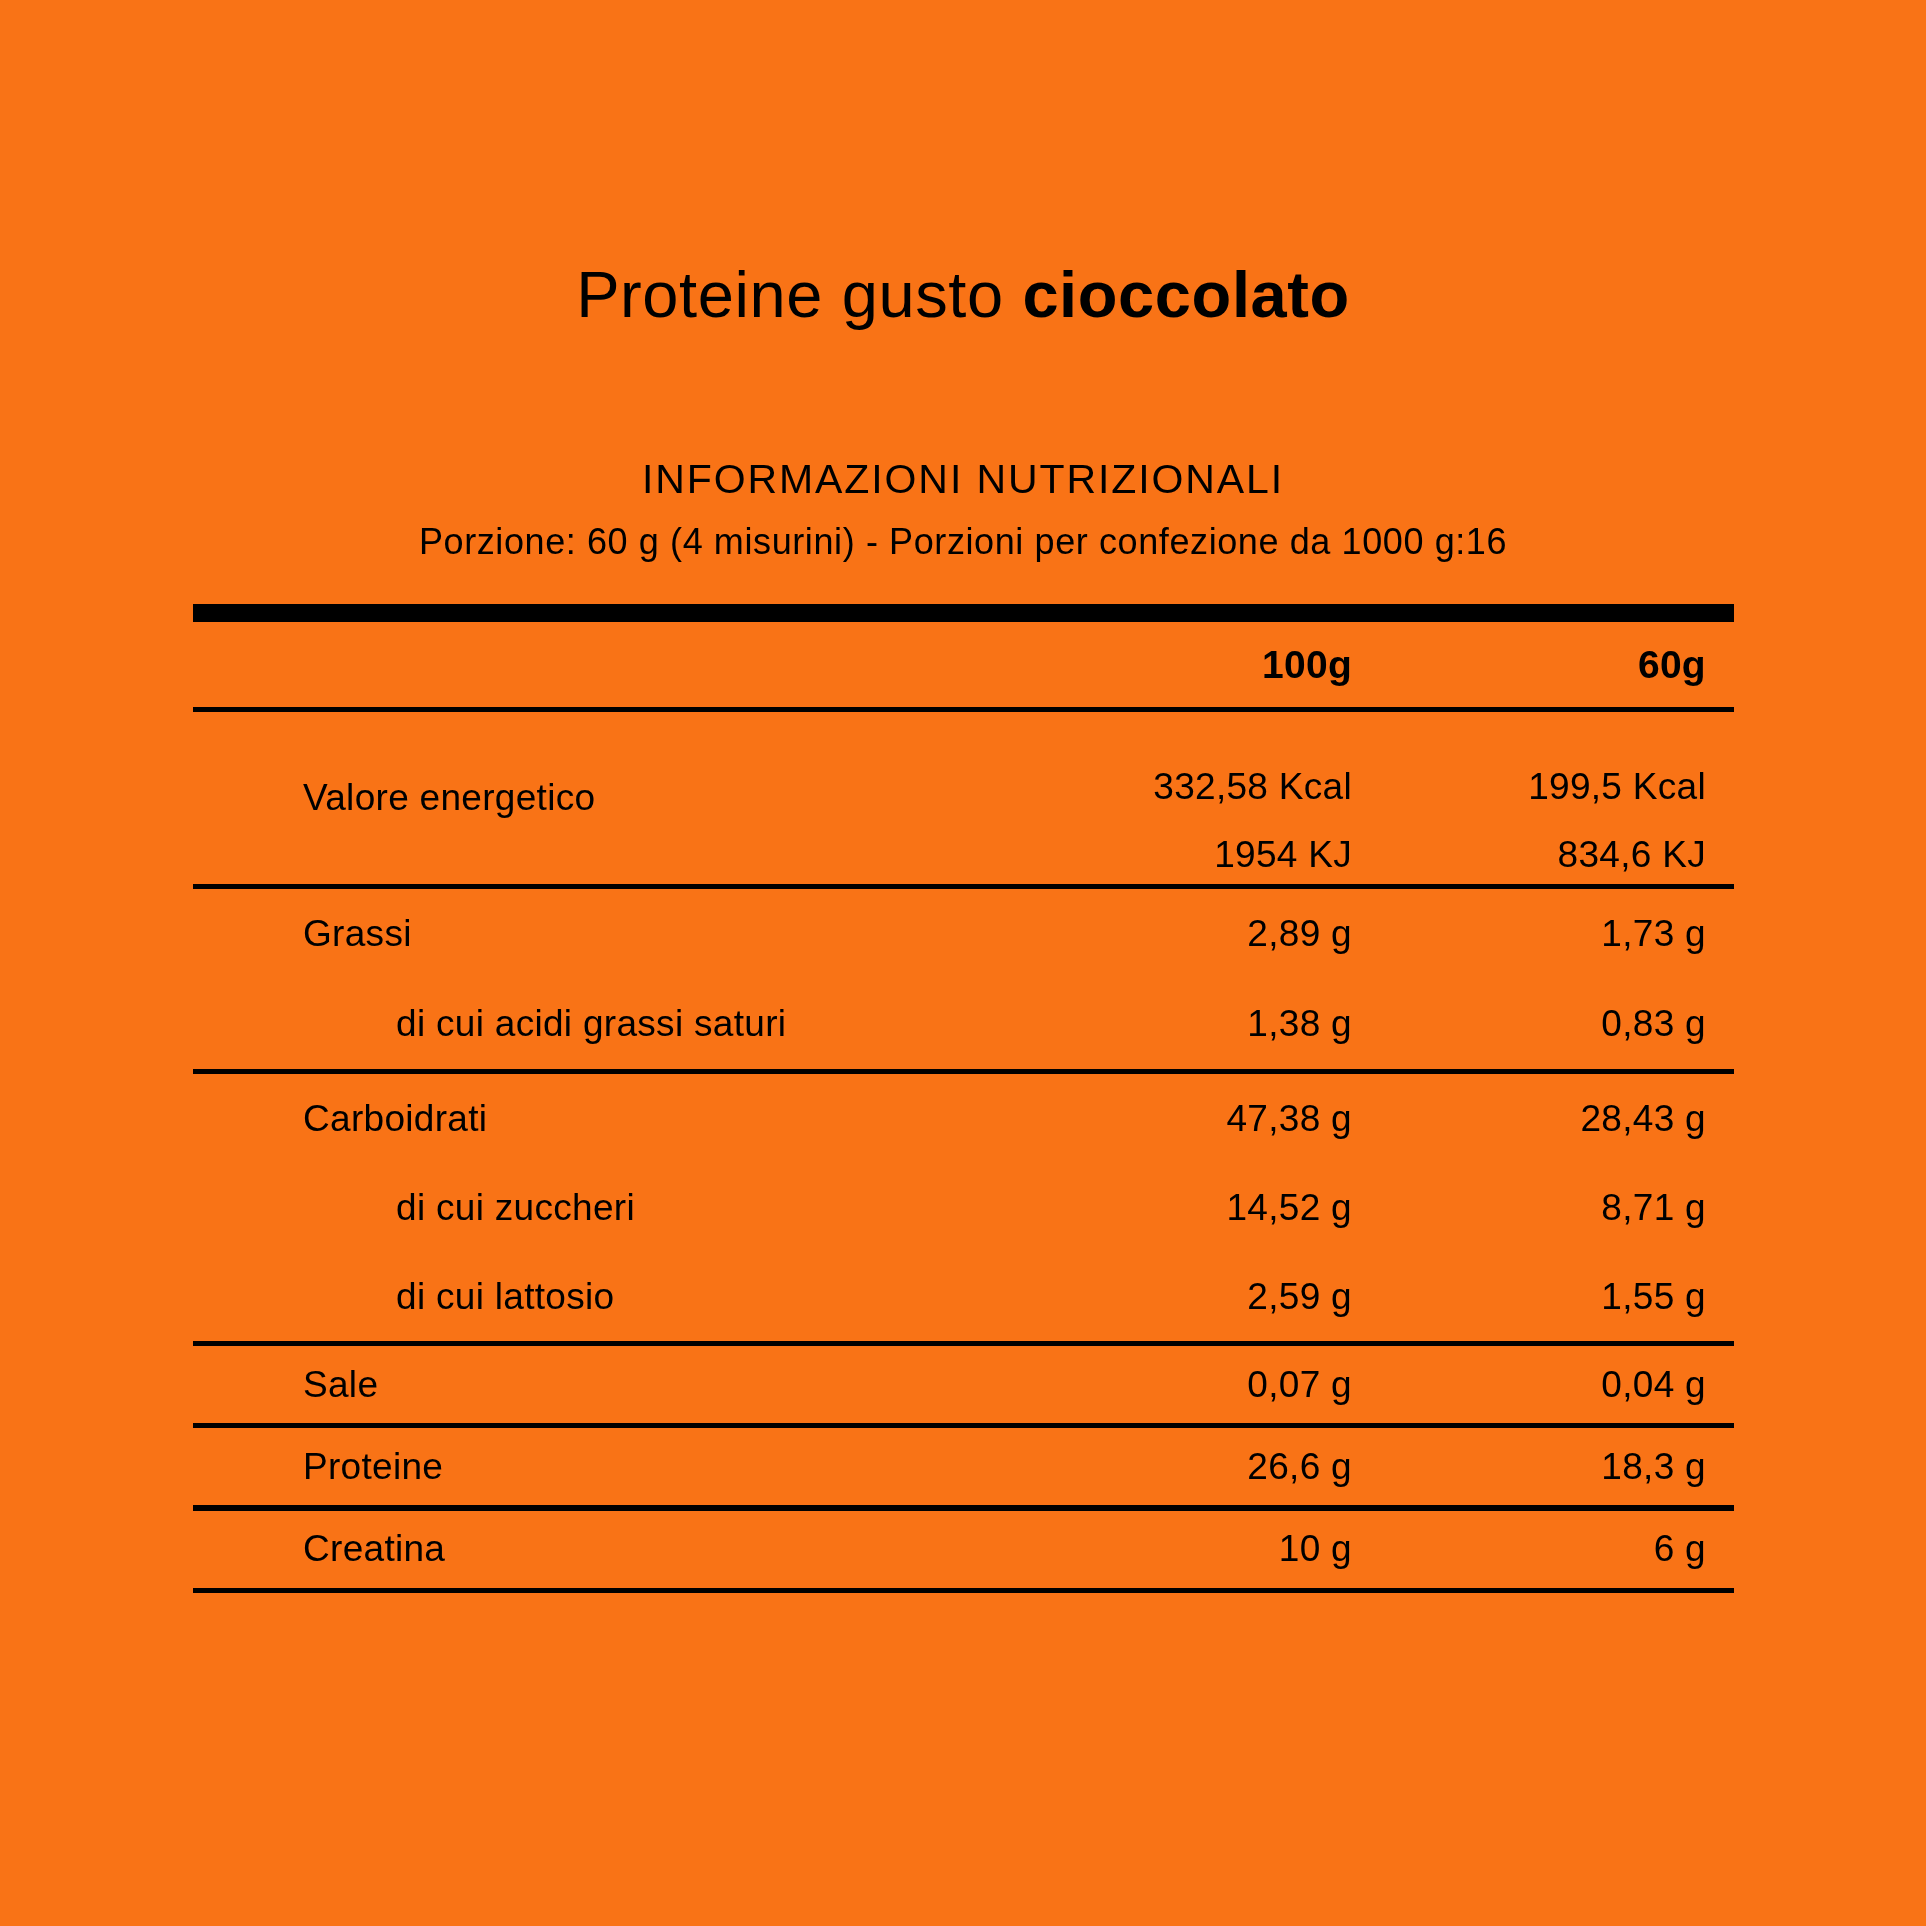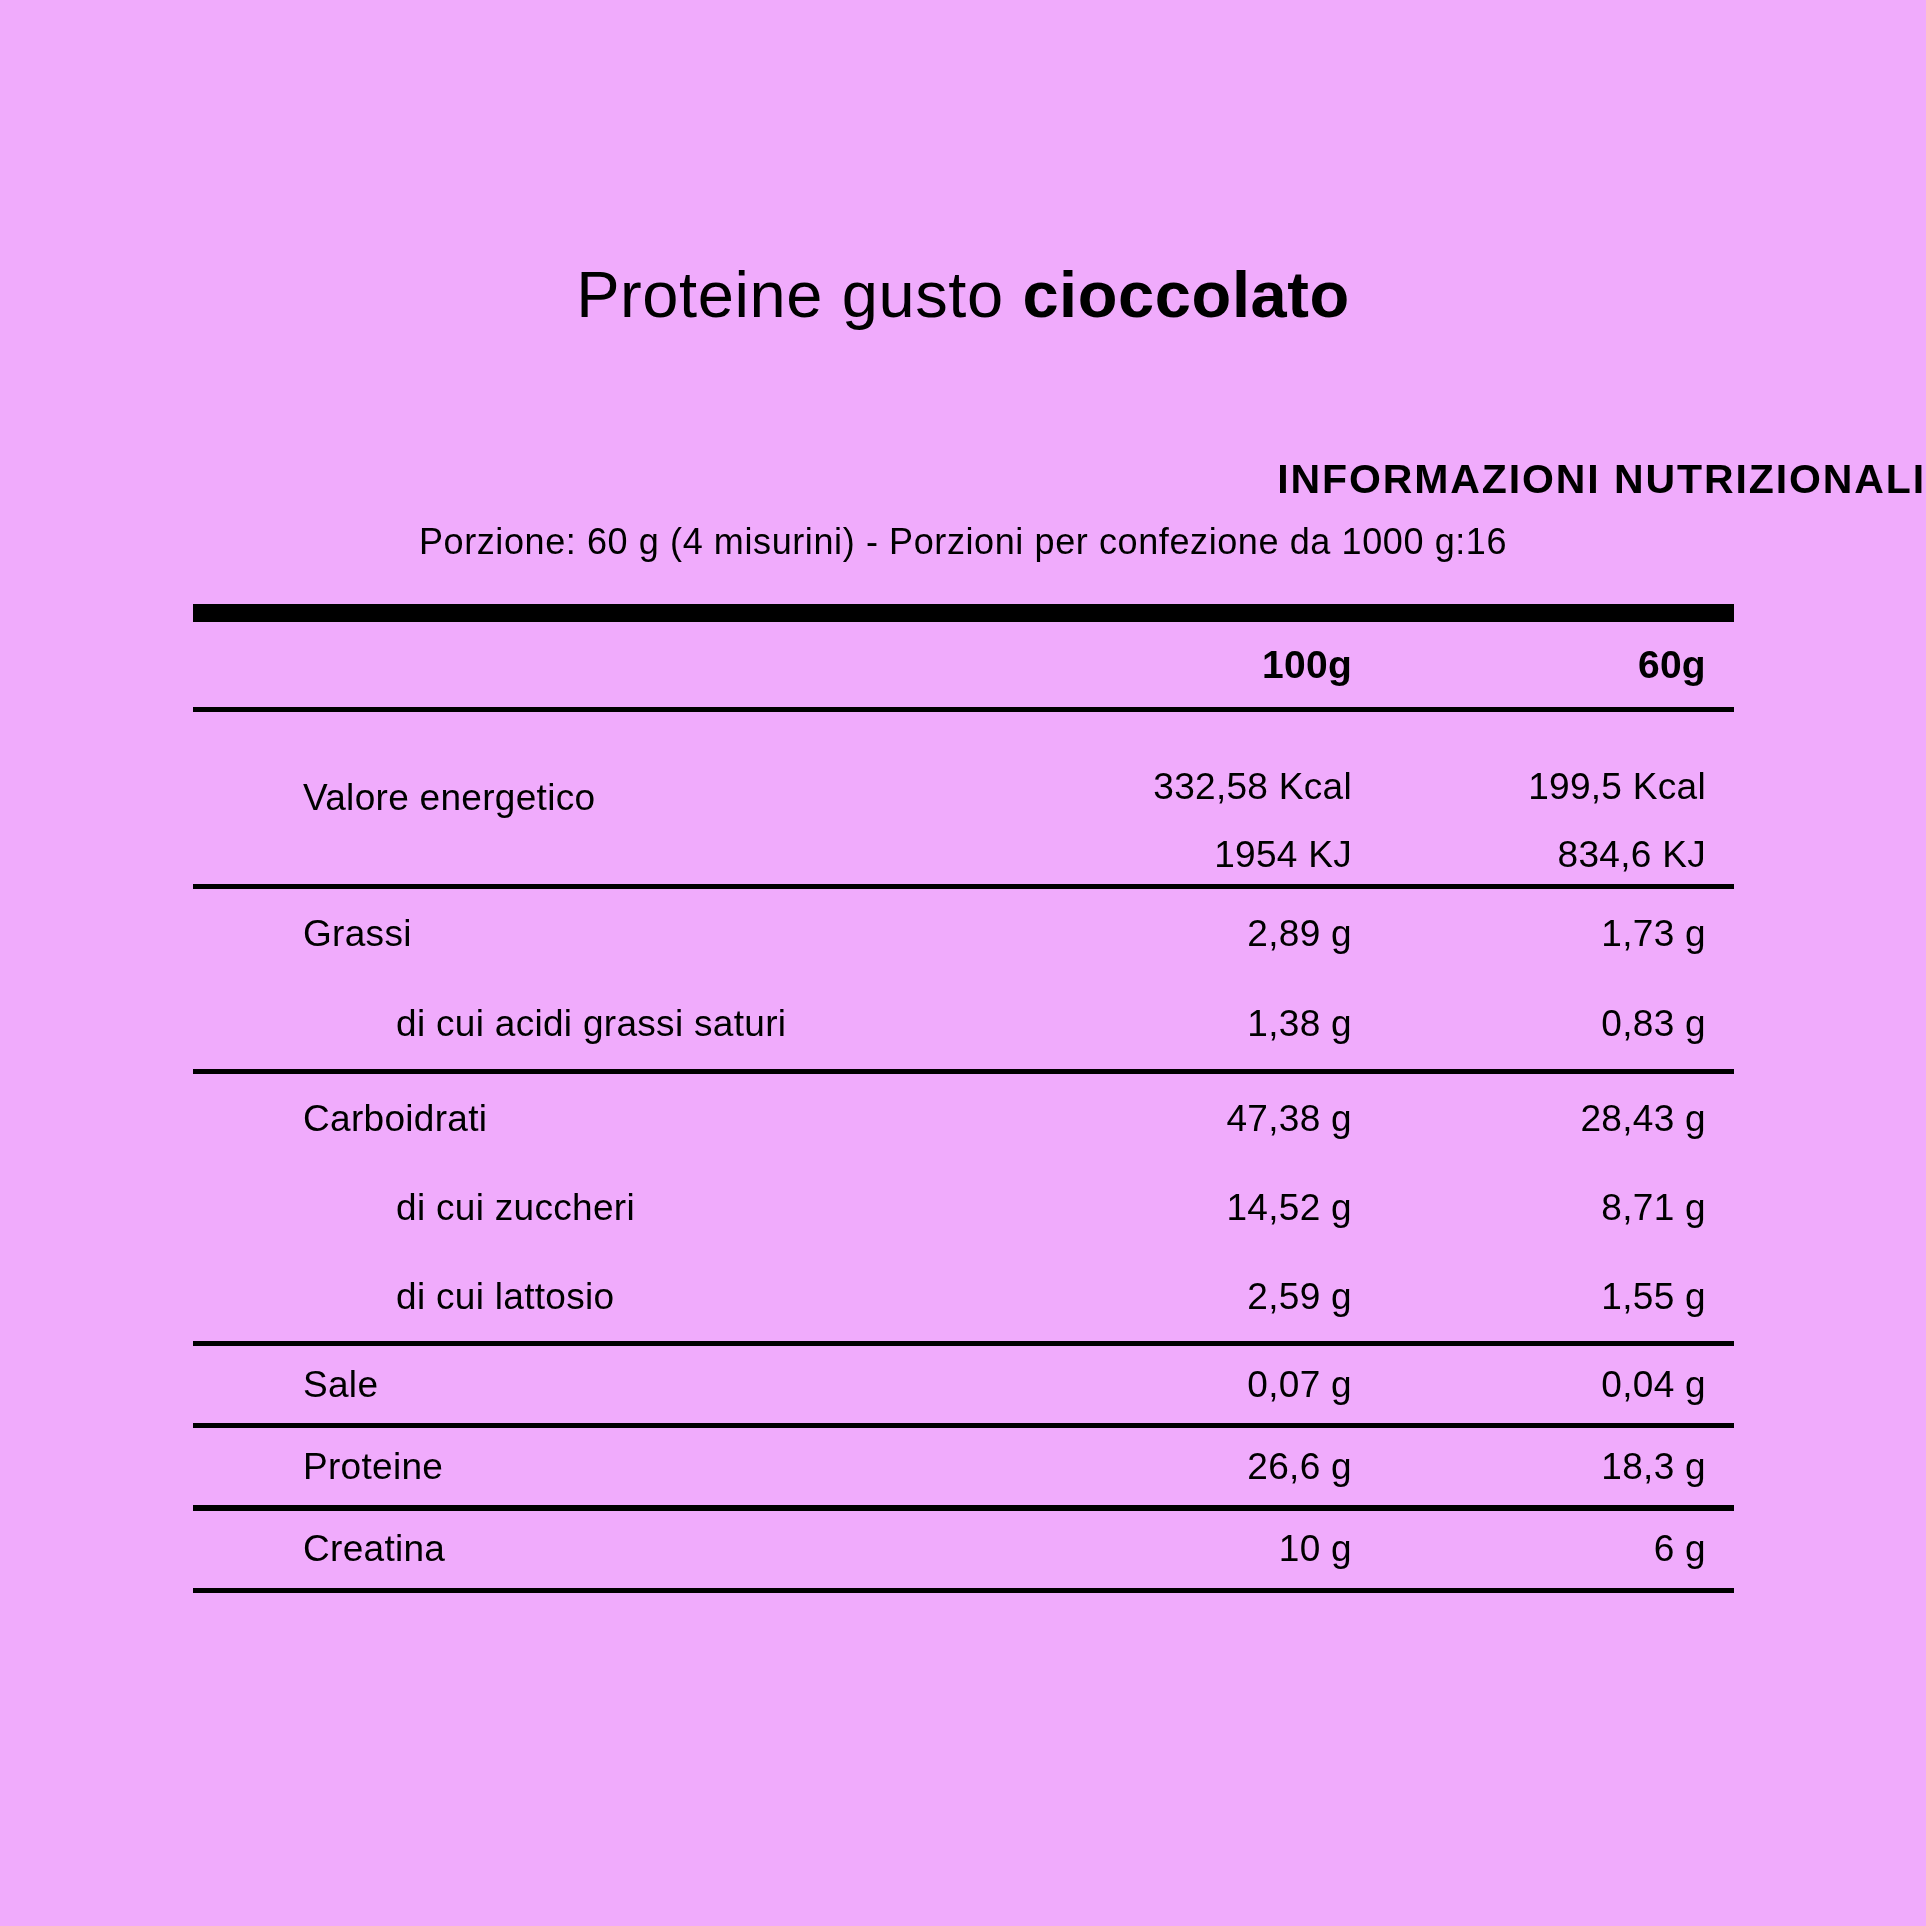--- a/index.html
+++ b/index.html
@@ -1,30 +1,30 @@
 <!DOCTYPE html>
 <html style="font-size:10.3px"><head>
 <meta charset="utf-8">
 <style>
   * { margin:0; padding:0; box-sizing:border-box; }
   html,body { background:#ffffff; }
   body { font-family:"Liberation Sans", sans-serif; color:#000000; }
 
-  .page { position:relative; width:1926px; height:1926px; background:#f0abfc; overflow:hidden; }
+  .page { position:relative; width:1926px; height:1926px; background:#f97316; overflow:hidden; }
 
   .title {
     position:absolute; top:256px; left:0; width:100%;
     text-align:center; font-size:65px; font-weight:normal;
     letter-spacing:0.6px; line-height:1.2; white-space:pre;
   }
   .title .flavor { font-weight:bold; }
 
   .heading {
     position:absolute; top:455px; left:0; width:100%;
-    text-align:right; font-size:41px; font-weight:bold; letter-spacing:1.9px;
+    text-align:center; font-size:41px; font-weight:normal; letter-spacing:1.9px;
     line-height:1.2;
   }
   .serving {
     position:absolute; top:519px; left:0; width:100%;
     text-align:center; font-size:36px; letter-spacing:0.6px; line-height:1.25;
   }
 
   .table {
     position:absolute; top:604px; left:193px; width:1541px;
     font-size:37px; letter-spacing:0.3px;

